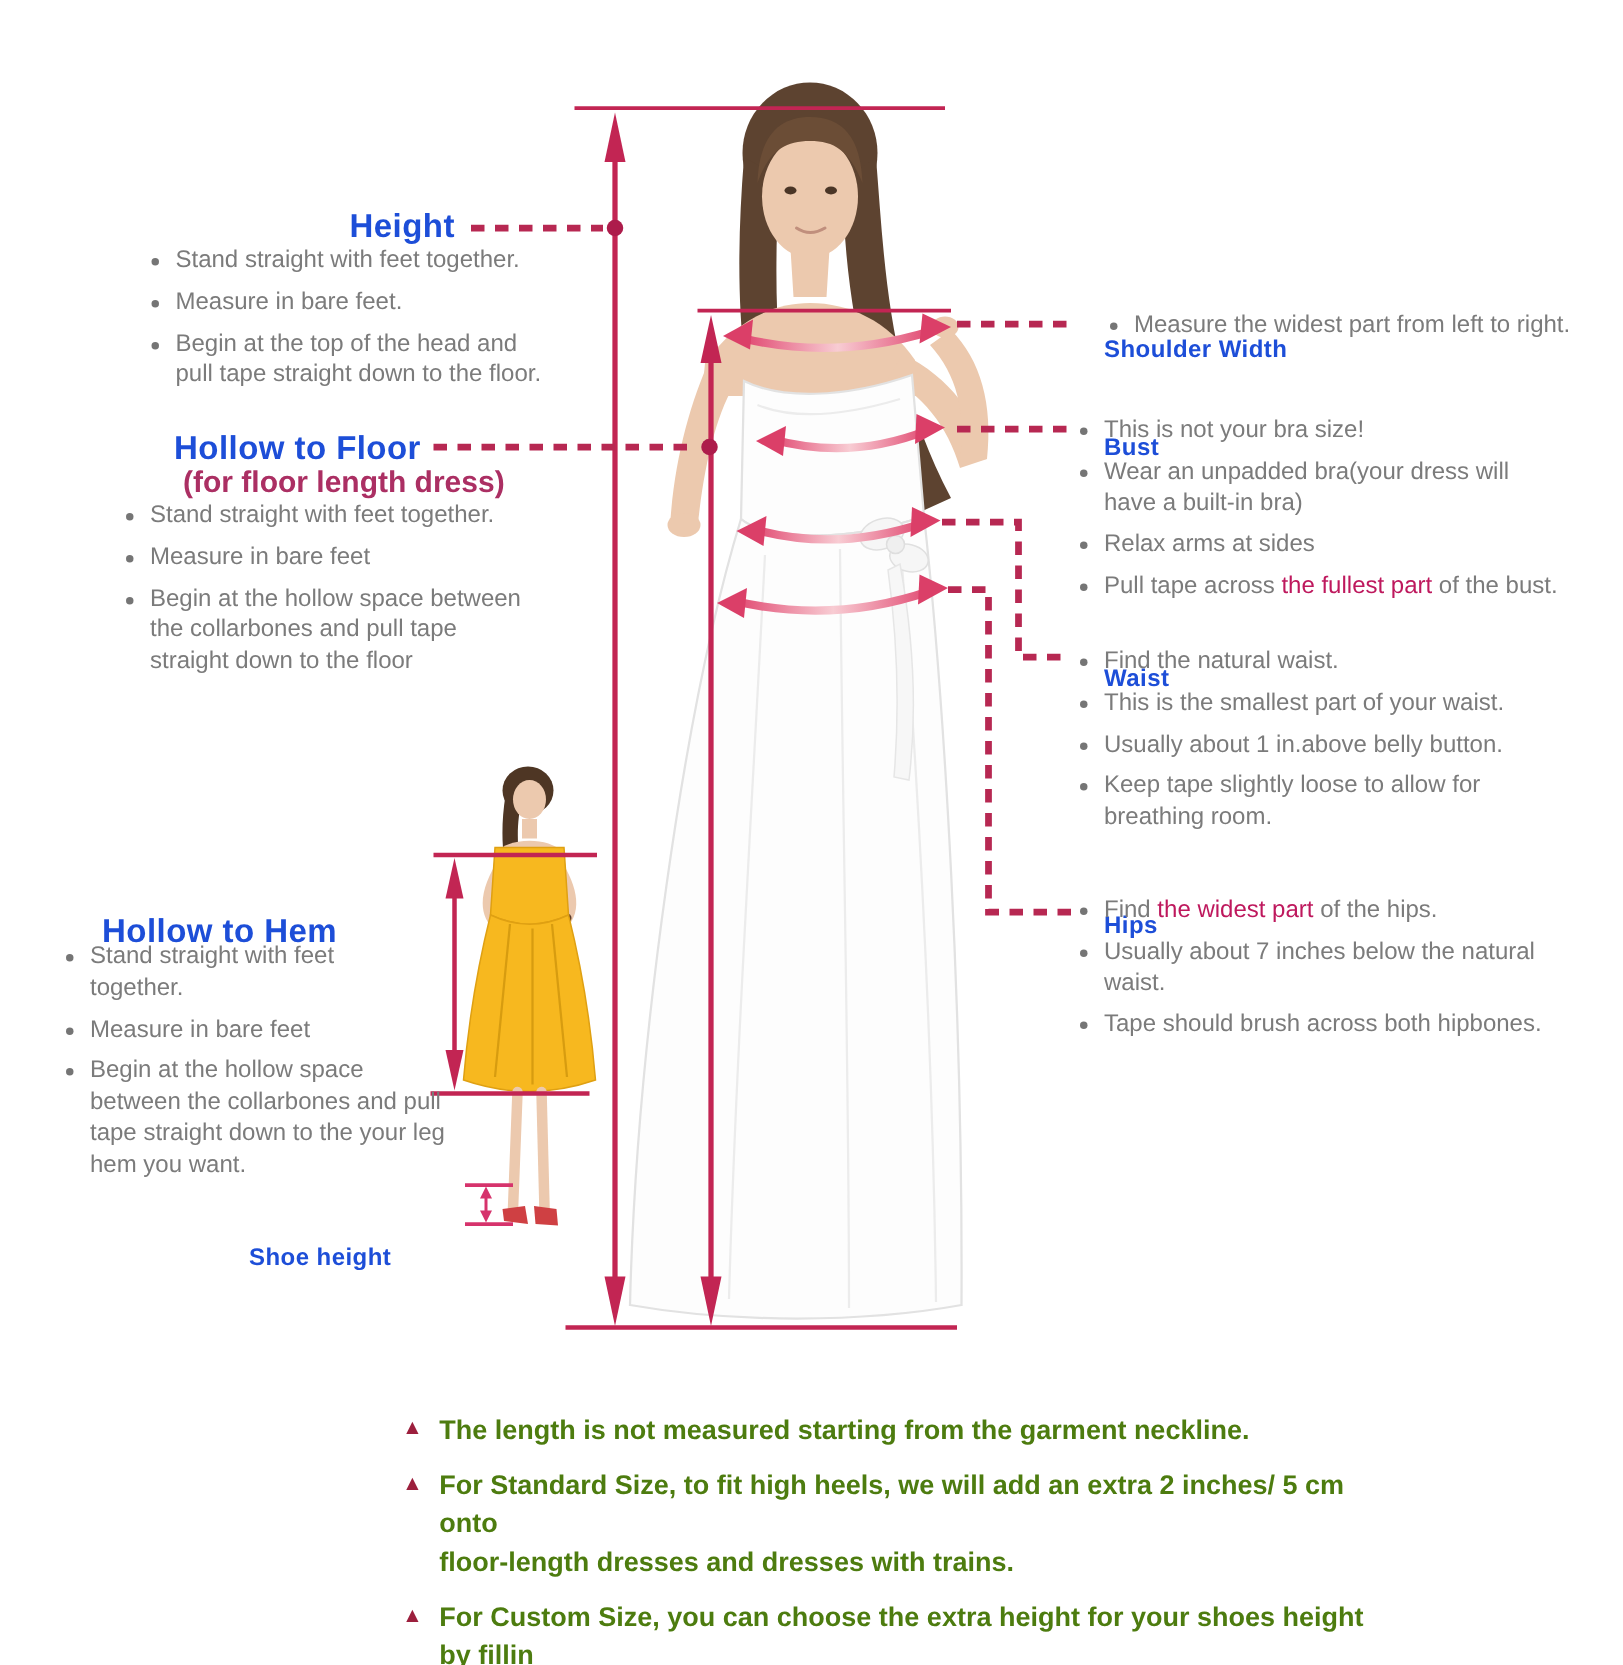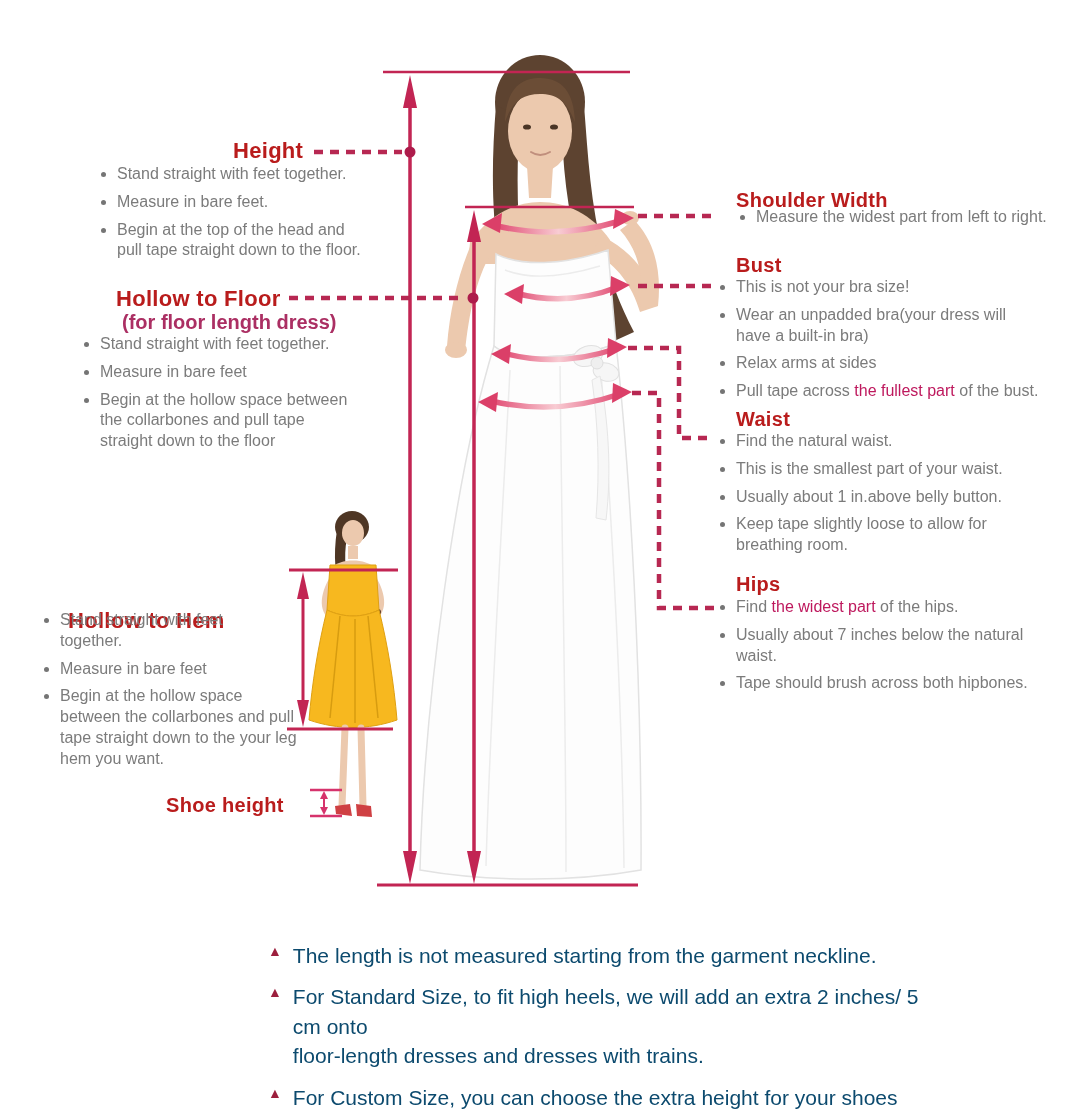--- a/index.html
+++ b/index.html
@@ -1,33 +1,33 @@
 <!DOCTYPE html>
 <html><head>
 <meta charset="utf-8">
 <style>
   html,body { margin:0; padding:0; background:#ffffff; }
   body { font-family:"Liberation Sans", sans-serif; }
   .canvas { position:relative; width:1082px; height:1110px; background:#ffffff; overflow:hidden; }
   .svg-layer { position:absolute; left:0; top:0; width:1082px; height:1110px; }
 
   .abs { position:absolute; }
-  h2.sec-title { margin:0; color:#b91c1c; font-weight:bold; font-size:22px; letter-spacing:.3px; white-space:nowrap; }
-  h2.sec-title.small { font-size:20px; }
+  h2.sec-title { margin:0; color:#1d4ed8; font-weight:bold; font-size:22px; letter-spacing:.3px; white-space:nowrap; }
+  h2.sec-title.small { font-size:16px;margin-top:36px; }
   .sub-title { color:#ab2f63; font-weight:bold; font-size:20px; white-space:nowrap; }
 
   ul.blist { list-style:none; margin:0; padding:0; color:#7b7b7b; font-size:16px; line-height:1.3; }
   ul.blist li { position:relative; padding-left:20px; margin-bottom:7px; white-space:pre-line; }
   ul.blist li::before { content:""; position:absolute; left:4px; top:8px; width:5px; height:5px; border-radius:50%; background:#757575; }
   .hl { color:#be185d; }
 
   .notes { position:absolute; left:268px; top:941px; width:660px; }
   .note { display:flex; gap:11px; margin-bottom:12px; }
   .note .tri { color:#9c1f3d; font-size:14px; line-height:1.5; flex:0 0 auto; }
-  .note .note-text { color:#0c4a6e; font-size:21px; line-height:1.4; white-space:pre-line; }
+  .note .note-text { color:#4d7c0f; font-size:18px; line-height:1.4; white-space:pre-line;font-weight:bold; }
 </style>
 </head>
 <body>
 
 <div class="canvas">
 
   <svg class="svg-layer" viewBox="0 0 1082 1110">
     <defs>
       <linearGradient id="tape" x1="0" y1="0" x2="1" y2="0">
         <stop offset="0" stop-color="#e14a72"></stop>
@@ -164,21 +164,21 @@
   <div class="sub-title abs" style="left:122px; top:311px;">(for floor length dress)</div>
   <ul class="blist abs" style="left:80px; top:334px; width:290px;">
     <li>Stand straight with feet together.</li>
     <li>Measure in bare feet</li>
     <li>Begin at the hollow space between
 the collarbones and pull tape
 straight down to the floor</li>
   </ul>
 
   <h2 class="sec-title abs" style="left:68px; top:608px;">Hollow to Hem</h2>
-  <ul class="blist abs" style="left:40px; top:610px; width:260px;">
+  <ul class="blist abs" style="left:40px; top:628px; width:260px;">
     <li>Stand straight with feet
 together.</li>
     <li>Measure in bare feet</li>
     <li>Begin at the hollow space
 between the collarbones and pull
 tape straight down to the your leg
 hem  you want.</li>
   </ul>
 
   <h2 class="sec-title small abs" style="left:166px; top:794px;">Shoe height</h2>

